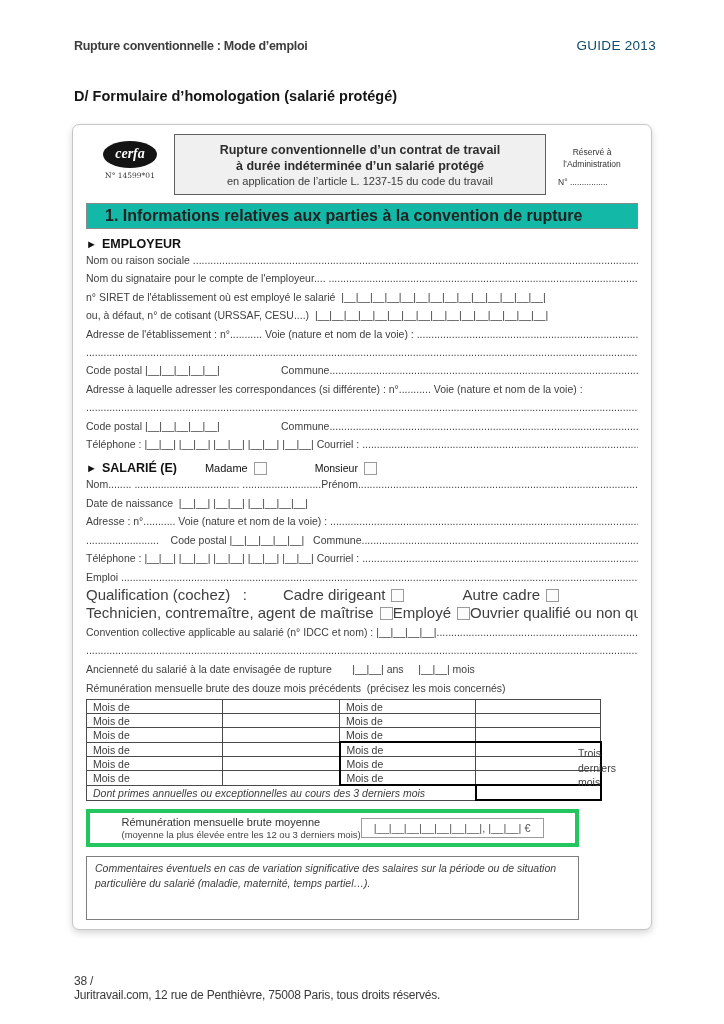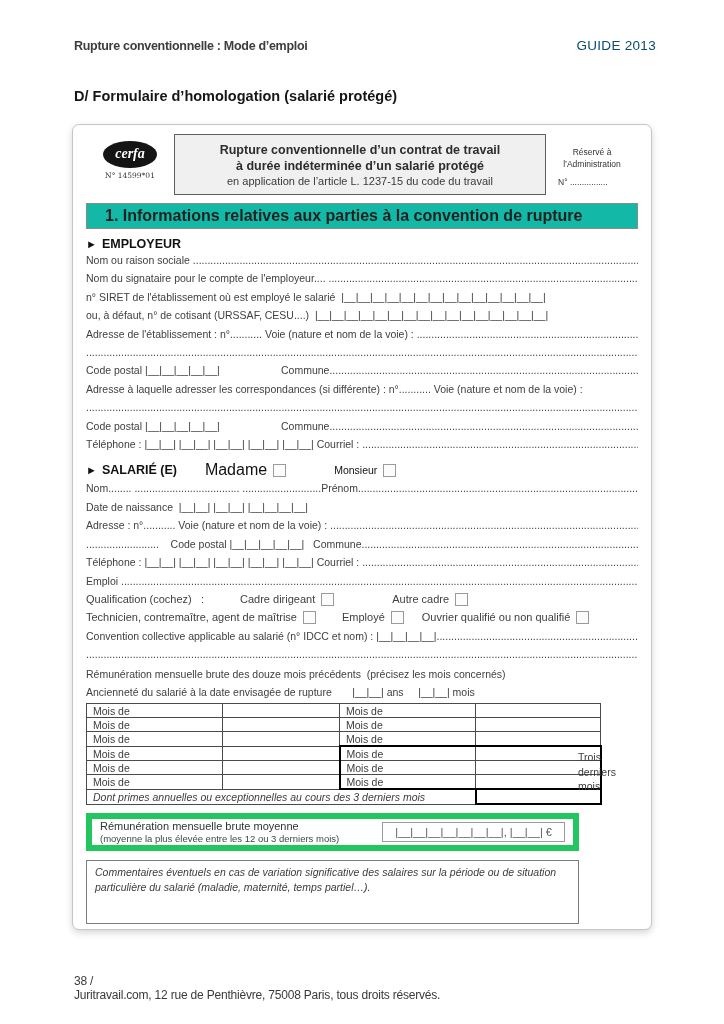--- a/index.html
+++ b/index.html
@@ -27,37 +27,37 @@
   .admin-box{flex:0 0 92px;text-align:center;font-size:8.5px;color:#333;line-height:12px;padding-top:12px;}
   .admin-n{text-align:left;padding-left:12px;margin-top:6px;}
 
   .section-bar{margin-top:8px;border:1px solid #8a8a8a;background:#14b8a6;font-weight:bold;
                font-size:16px;padding:3px 18px;color:#222;}
 
   .part-heading{font-weight:bold;font-size:12.5px;margin-top:8px;color:#111;display:flex;align-items:center;white-space:pre;}
   .tri{font-size:11px;margin-right:5px;color:#111;}
 
   .line{font-size:10.5px;line-height:18.4px;white-space:pre;overflow:hidden;color:#404040;}
-  .opt-row{font-size:11px;line-height:18.4px;white-space:pre;overflow:hidden;color:#404040;display:flex;align-items:center;}
+  .opt-row{font-size:15px;line-height:18.4px;white-space:pre;overflow:hidden;color:#404040;display:flex;align-items:center;}
   .cb{display:inline-block;width:11px;height:11px;border:1px solid #9a9a9a;background:#fcfcfc;
       margin-left:6px;flex:0 0 auto;}
 
   .table-wrap{position:relative;margin-top:2px;}
   .rem-table{border-collapse:collapse;width:482px;table-layout:fixed;}
   .rem-table td{border:1px solid #4a4a4a;font-size:10.5px;height:13px;padding:0 2px 0 6px;color:#3c3c3c;overflow:hidden;white-space:nowrap;}
   .rem-table .c1{width:127px;} .rem-table .c2{width:108px;} .rem-table .c3{width:127px;} .rem-table .c4{width:116px;}
   .dont td{font-style:italic;}
   .bt{border-top:2px solid #000 !important;}
   .bb{border-bottom:2px solid #000 !important;}
   .bl{border-left:2px solid #000 !important;}
   .br{border-right:2px solid #000 !important;}
   .side-label{position:absolute;left:492px;top:47px;width:60px;font-size:10.5px;line-height:14.5px;color:#3c3c3c;}
 
-  .moyenne{margin-top:8px;border:6px solid #22c55e;width:493px;box-sizing:border-box;display:flex;
-           justify-content:space-between;align-items:center;padding:4px 8px;height:38px;}
+  .moyenne{margin-top:8px;border:4px solid #22c55e;width:493px;box-sizing:border-box;display:flex;
+           justify-content:center;align-items:center;padding:4px 8px;height:38px;}
   .moy-title{font-size:11px;color:#333;line-height:13px;}
   .moy-sub{font-size:9.5px;color:#444;line-height:12px;}
   .amount-box{border:1px solid #9a9a9a;padding:3px 12px;font-size:11px;color:#555;white-space:pre;}
 
   .comments{margin-top:9px;border:1px solid #7d7d7d;width:493px;box-sizing:border-box;height:64px;
             padding:4px 8px;font-style:italic;font-size:10.5px;line-height:15px;color:#3c3c3c;}
 
   .doc-footer{position:absolute;top:974px;left:74px;right:68px;display:flex;justify-content:space-between;
               font-size:12px;color:#3a3a3a;letter-spacing:-0.2px;flex-direction:column;}
 </style>
@@ -106,21 +106,21 @@
   <div class="line">Code postal |__|__|__|__|__|                     Commune.............................................................................................................................</div>
   <div class="line">Adresse à laquelle adresser les correspondances (si différente) : n°........... Voie (nature et nom de la voie) :</div>
   <div class="line">..................................................................................................................................................................................................................</div>
   <div class="line">Code postal |__|__|__|__|__|                     Commune............................................................................................................................</div>
   <div class="line">Téléphone : |__|__| |__|__| |__|__| |__|__| |__|__| Courriel : ...................................................................................................................</div>
 
   <div class="part-heading">
     <span class="tri">►</span>
     <span>SALARIÉ (E)</span>
     <span style="width:28px"></span>
-    <span style="font-weight:normal;font-size:16px">Madame</span>
+    <span style="font-weight:normal;font-size:11px">Madame</span>
     <span class="cb"></span>
     <span style="width:48px"></span>
     <span style="font-weight:normal;font-size:10.5px">Monsieur</span>
     <span class="cb"></span>
   </div>
 
   <div class="line">Nom........ .................................... ...........................Prénom...................................................................................................................</div>
   <div class="line">Date de naissance  |__|__| |__|__| |__|__|__|__|</div>
   <div class="line">Adresse : n°........... Voie (nature et nom de la voie) : ............................................................................................................................</div>
   <div class="line">.........................    Code postal |__|__|__|__|__|   Commune.......................................................................................................</div>
@@ -142,23 +142,23 @@
     <span style="width:26px"></span>
     <span>Employé</span>
     <span class="cb"></span>
     <span style="width:18px"></span>
     <span>Ouvrier qualifié ou non qualifié</span>
     <span class="cb"></span>
   </div>
 
   <div class="line">Convention collective applicable au salarié (n° IDCC et nom) : |__|__|__|__|...........................................................................</div>
   <div class="line">..................................................................................................................................................................................................................</div>
+  <div class="line">Ancienneté du salarié à la date envisagée de rupture       |__|__| ans     |__|__| mois</div>
+
   <div class="line" style="margin-top:1px">Rémunération mensuelle brute des douze mois précédents  (précisez les mois concernés)</div>
-
-  <div class="line">Ancienneté du salarié à la date envisagée de rupture       |__|__| ans     |__|__| mois</div>
 
   <div class="table-wrap">
     <table class="rem-table">
       <tbody>
           <tr>
         <td class="c1">Mois de</td>
         <td class="c2"></td>
         <td class="c3">Mois de</td>
         <td class="c4"></td>
       </tr>

